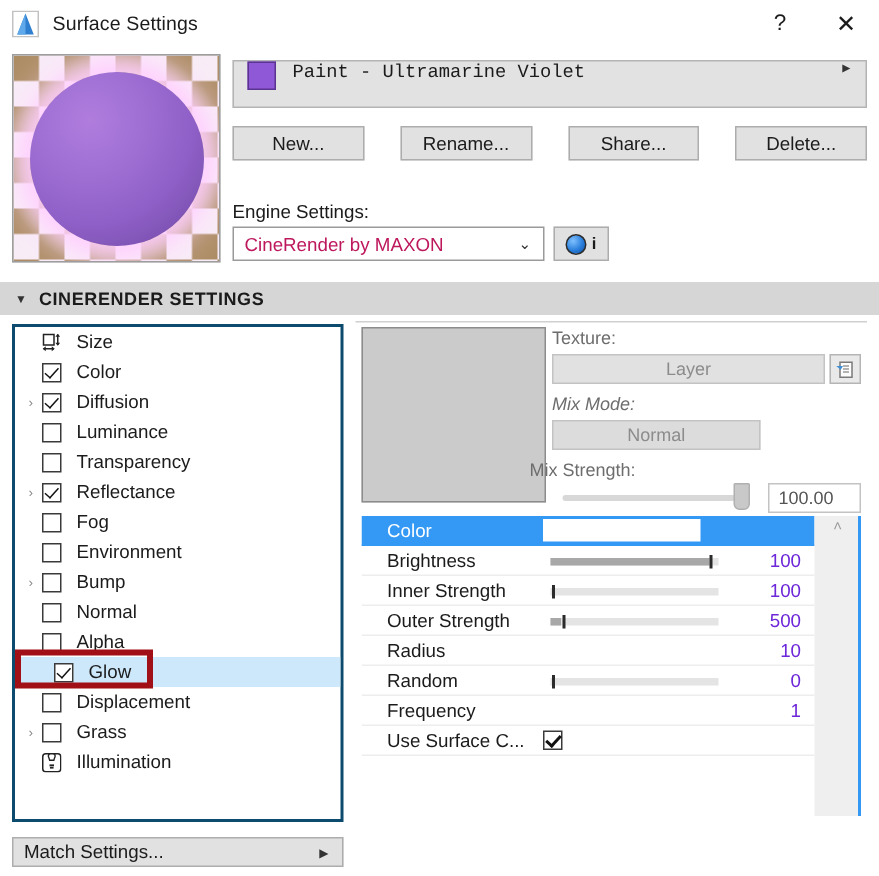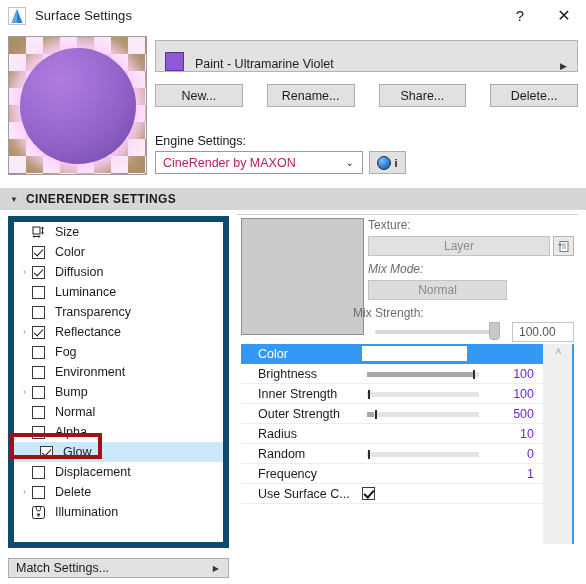--- a/index.html
+++ b/index.html
@@ -42,21 +42,21 @@
   .sphere {
     position: absolute; left: 50%; top: 50%; width: 116px; height: 116px;
     transform: translate(-50%,-50%); border-radius: 50%;
     background: radial-gradient(circle at 34% 28%, #b07ddd 0%, #9f6fd4 32%, #8e5fc6 62%, #7a50b0 85%, #6b459b 100%);
     box-shadow: 0 0 14px 7px rgba(255,200,255,.75), 0 0 26px 14px rgba(255,225,255,.45);
   }
 
   .mat-bar {
     position: absolute; left: 155px; top: 9px; width: 423px; height: 32px;
     background: #e2e2e2; border: 1px solid #b4b4b4;
-    display: flex; align-items: flex-end;
+    display: flex; align-items: flex-start; font-family: Liberation Mono, monospace;
   }
   .mat-swatch {
     width: 19px; height: 19px; margin-left: 9px; background: #8e58d6; border: 1px solid #5b3390;
     flex: 0 0 auto;
   }
   .mat-name { margin-left: 11px; font-size: 12.5px; color: #1b1b1b; }
   .mat-arrow { margin-left: auto; margin-right: 10px; font-size: 9px; color: #333; }
 
   .btn-row { position: absolute; left: 155px; top: 53px; width: 423px; height: 23px; display: flex; gap: 24px; }
   .btn {
@@ -86,21 +86,21 @@
   .section-hdr {
     position: absolute; left: 0; top: 188px; width: 586px; height: 22px;
     background: #d6d6d6; display: flex; align-items: center;
   }
   .sec-tri { margin-left: 10px; font-size: 8px; color: #333; }
   .sec-txt { margin-left: 8px; font-size: 12px; font-weight: bold; letter-spacing: .4px; color: #1b1b1b; }
 
   
   .tree {
     position: absolute; left: 8px; top: 216px; width: 221px; height: 332px;
-    background: #ffffff; border: 6px solid #0c4a6e; overflow: hidden;
+    background: #ffffff; border: 2px solid #0c4a6e; overflow: hidden;
   }
   .tree-row { position: relative; height: 20px; display: flex; align-items: center; padding-left: 3px; }
   .tree-row.selected { background: #cde8fb; padding-left: 11px; }
   .twisty { width: 15px; text-align: center; font-size: 9px; color: #8a8a8a; flex: 0 0 auto; }
   .cb {
     width: 13px; height: 13px; border: 1px solid #3a3a3a; background: #fff; flex: 0 0 auto;
     position: relative;
   }
   .cb.checked::after {
     content: ""; position: absolute; left: 3px; top: 0px; width: 4px; height: 8px;
@@ -333,21 +333,21 @@
         <span class="row-label">Glow</span>
       </div>
       <div class="tree-row">
         <span class="twisty"></span>
         <span class="cb"></span>
         <span class="row-label">Displacement</span>
       </div>
       <div class="tree-row">
         <span class="twisty">›</span>
         <span class="cb"></span>
-        <span class="row-label">Delete</span>
+        <span class="row-label">Grass</span>
       </div>
       <div class="tree-row">
         <span class="twisty"></span>
         <span class="icon-box"><svg width="13" height="13" viewBox="0 0 13 13">
             <rect x="0.5" y="0.5" width="12" height="12" rx="2" fill="none" stroke="#222"></rect>
             <path d="M4.6 3.2 a2.2 2.2 0 1 1 3.8 0 l-0.5 1.6 h-2.8 z" fill="none" stroke="#222" stroke-width="0.9"></path>
             <rect x="5" y="7.6" width="3" height="1.3" fill="#222"></rect>
             <rect x="5.3" y="9.3" width="2.4" height="1.1" fill="#222"></rect>
           </svg></span>
         <span class="row-label">Illumination</span>

